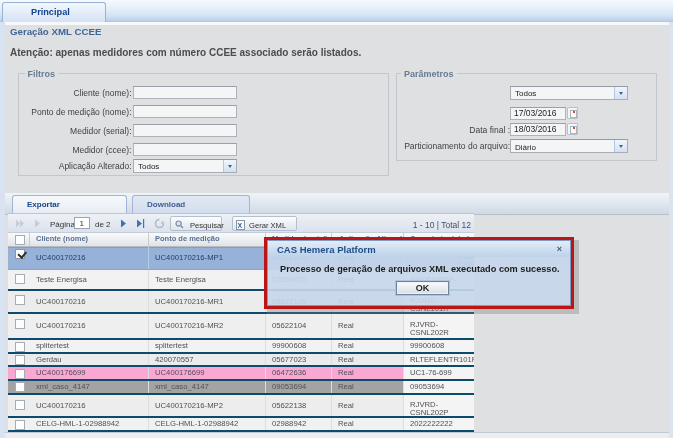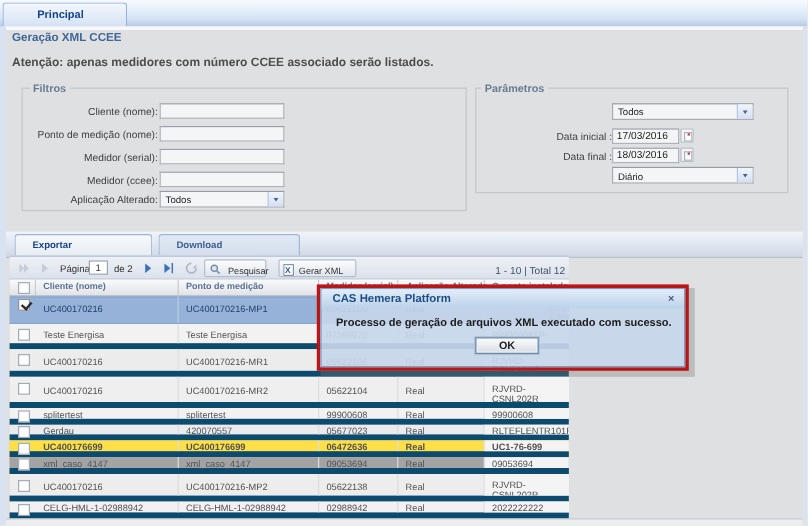--- a/index.html
+++ b/index.html
@@ -63,21 +63,21 @@
 .tbbtn span { position:absolute; top:3.5px; white-space:nowrap; }
 #totals { position:absolute; right:3px; top:5.5px; font-size:8.5px; color:#44506a; }
 
 #ghead { position:absolute; left:0; top:38px; width:466px; height:14px;
   background:linear-gradient(to bottom,#f9fafb 0%,#e8eaed 70%,#dfe2e6 100%);
   border-bottom:1px solid #b8bbbf; font-size:7.5px; font-weight:bold; color:#5b7293; }
 .hcell { position:absolute; top:0; height:13px; border-right:1px solid #c9cbce; }
 .hcell span { position:absolute; left:6px; top:1px; white-space:nowrap; }
 
 #gbody { position:absolute; left:0; top:52px; width:466px; }
-.grow { position:absolute; left:0; width:466px; background:#f0f0f0; border-bottom:5px solid #0c4a6e; font-size:7.7px; color:#515151; }
+.grow { position:absolute; left:0; width:466px; background:#f0f0f0; border-bottom:2px solid #0c4a6e; font-size:7.7px; color:#515151; }
 .grow.sel { background:#97b2d9; border-bottom:1px solid #87a5cf; color:#20406f; box-shadow:inset 0 1px 0 #7e9ecb; }
 .gc { position:absolute; top:0; height:100%; border-right:1px solid #dcddde; }
 .gc div { position:absolute; left:6px; top:3px; white-space:nowrap; line-height:8px; }
 .grow.sel .gc { border-right-color:#b9cce7; }
 .c5bg { background:#f4f4f5; }
 .grow.sel .c5bg { background:transparent; }
 .cb { position:absolute; left:7px; width:10px; height:10px; background:#fdfdfe; border:1px solid #a6acb4; }
 .cb.on { border-color:#8f959d; }
 .cb.on:after { content:""; position:absolute; left:1.5px; top:1px; width:6px; height:3.5px; border-left:2px solid #2e2e2e; border-bottom:2px solid #2e2e2e; transform:rotate(-50deg); }
 
@@ -138,28 +138,28 @@
         <div class="trig"></div>
       </div>
 
     <fieldset id="fs2">
         <legend style="margin-left:4px;">Parâmetros</legend>
       </fieldset>
     <div class="fselect" style="left:510px; top:63.5px; width:118px;">
         <span class="tval">Todos</span>
         <div class="trig"></div>
       </div>
-    <div class="flabel" style="left:380px; width:130px; top:86.5px;">Data inicial :</div>
     <div class="finput" style="left:510px; top:84.5px; width:55.5px;"></div>
     <div class="dtext" style="left:514px; top:86px;">17/03/2016</div>
     <div class="calbtn" style="left:567px; top:84.5px;"></div>
     <div class="flabel" style="left:380px; width:130px; top:102.5px;">Data final :</div>
     <div class="finput" style="left:510px; top:100.5px; width:55.5px;"></div>
     <div class="dtext" style="left:514px; top:102px;">18/03/2016</div>
     <div class="calbtn" style="left:567px; top:100.5px;"></div>
+    <div class="flabel" style="left:380px; width:130px; top:119px;">Particionamento do arquivo:</div>
     <div class="fselect" style="left:510px; top:117px; width:118px;">
         <span class="tval">Diário</span>
         <div class="trig"></div>
       </div>
 
     <div style="position:absolute; left:5px; top:171px; width:664px; height:21.5px; background:linear-gradient(to bottom,#f0f4f9,#dde4ee 60%,#d0d8e3 100%); border-bottom:1px solid #b6c0cd;"></div>
     <div id="gridwrap">
       <div class="gtab" id="gtab1">
           <span>Exportar</span>
         </div>
@@ -325,21 +325,21 @@
             <div class="gc x3">
               <div style="top:2.25px;">05677023</div>
             </div>
             <div class="gc x4">
               <div style="top:2.25px;">Real</div>
             </div>
             <div class="gc x5 c5bg">
               <div style="top:2.25px;">RLTEFLENTR101R</div>
             </div>
           </div>
-<div class="grow" style="top:120.0px; height:13.5px; background:#fde047;font-weight:bold;">
+<div class="grow" style="top:120.0px; height:13.5px; background:#f9a8d4;">
             <div class="cb" style="top:1.5px;"></div>
             <div class="gc x1">
               <div style="top:2.25px;">UC400176699</div>
             </div>
             <div class="gc x2">
               <div style="top:2.25px;">UC400176699</div>
             </div>
             <div class="gc x3">
               <div style="top:2.25px;">06472636</div>
             </div>

